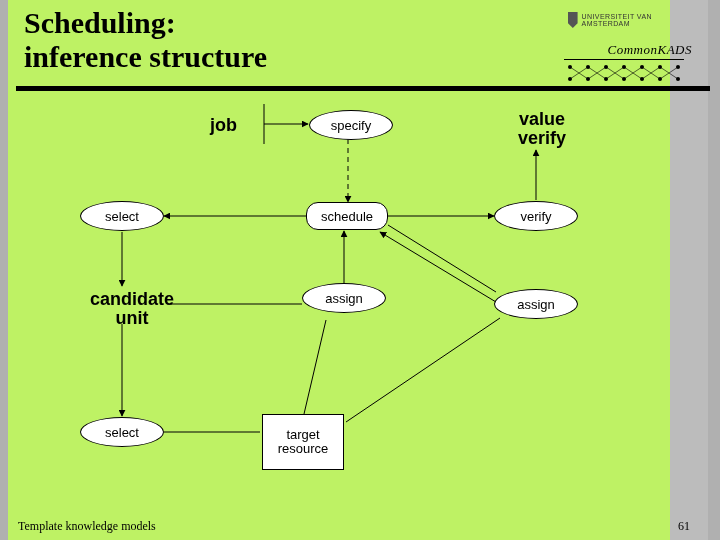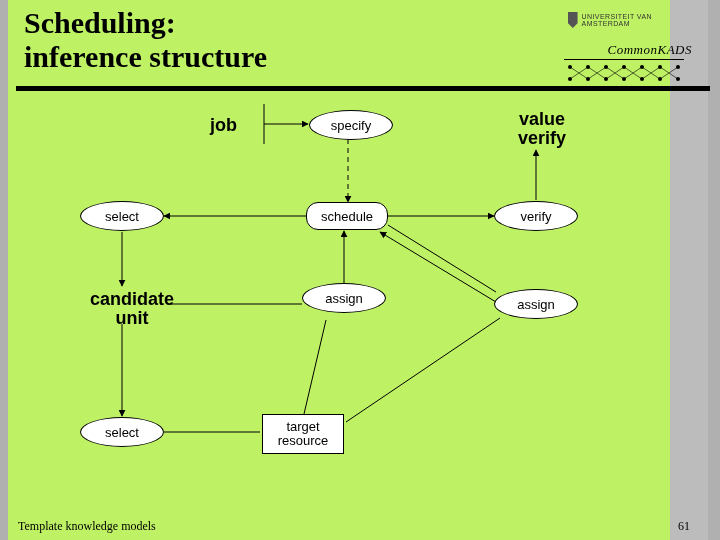--- a/index.html
+++ b/index.html
@@ -248,21 +248,21 @@
     </div>
 
     <div class="node oval" style="left:293px; top:18px;">specify</div>
     <div class="node oval" style="left:64px; top:109px;">select</div>
     <div class="node oval" style="left:478px; top:109px;">verify</div>
     <div class="node oval" style="left:286px; top:191px;">assign</div>
     <div class="node oval" style="left:478px; top:197px;">assign</div>
     <div class="node oval" style="left:64px; top:325px;">select</div>
 
     <div class="node rect" style="left:290px; top:110px;border-radius:12px;">schedule</div>
-    <div class="node rect" style="left:246px; top:322px; height:40px; flex-direction:column; line-height:1.05;">
+    <div class="node rect" style="left:246px; top:322px; height:56px; flex-direction:column; line-height:1.05;">
       <span>target</span>
       <span>resource</span>
     </div>
 
   </div>
 
   <div class="footer">
     <span>Template knowledge models</span>
     <span>61</span>
   </div>

